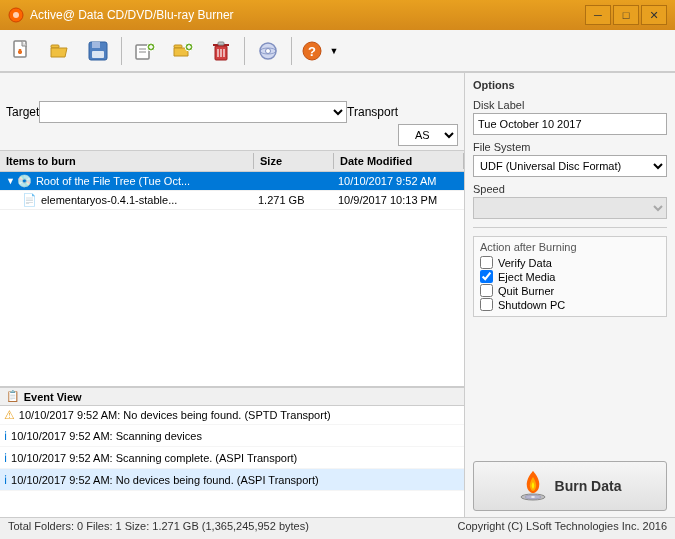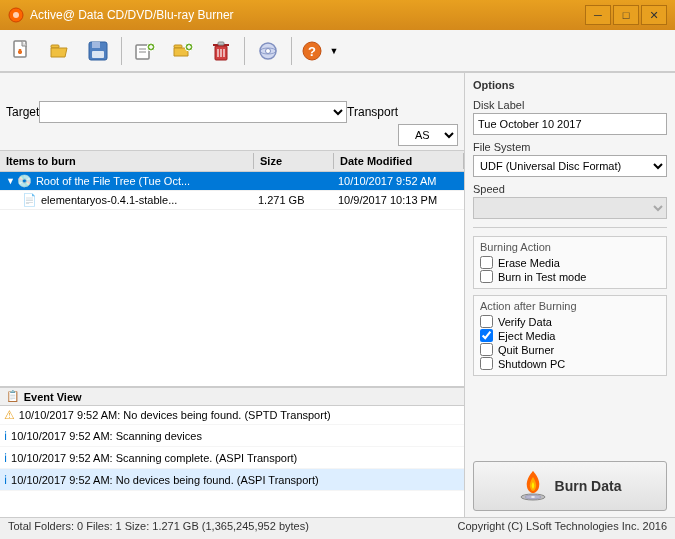--- a/index.html
+++ b/index.html
@@ -526,31 +526,20 @@
 
     <div>
       <div class="opt-group-label">Speed</div>
       <select class="opt-select opt-select-disabled" disabled="">
         <option value=""></option>
       </select>
     </div>
 
     <hr class="opt-divider">
 
-    <div class="section-box">
-      <div class="section-box-title">Burning Action</div>
-      <div class="checkbox-row">
-        <input type="checkbox" id="erase-media" style="">
-        <label for="erase-media">Erase Media</label>
-      </div>
-      <div class="checkbox-row">
-        <input type="checkbox" id="burn-test" style="">
-        <label for="burn-test">Burn in Test mode</label>
-      </div>
-    </div>
 
     <div class="section-box">
       <div class="section-box-title">Action after Burning</div>
       <div class="checkbox-row">
         <input type="checkbox" id="verify-data" style="">
         <label for="verify-data">Verify Data</label>
       </div>
       <div class="checkbox-row">
         <input type="checkbox" id="eject-media" checked="" style="">
         <label for="eject-media">Eject Media</label>

